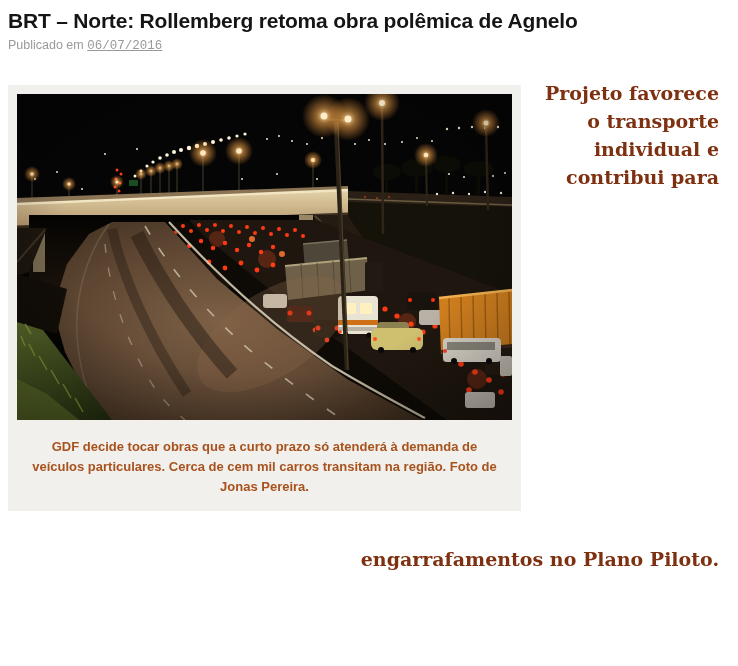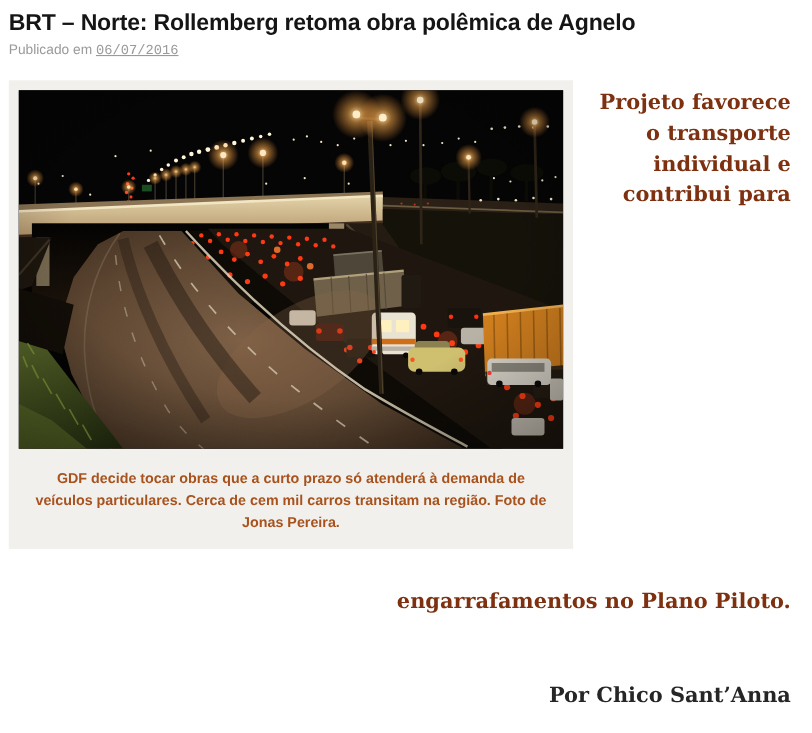--- a/index.html
+++ b/index.html
@@ -29,21 +29,21 @@
   .meta a{
     color:#9a9a9a;
     text-decoration:underline;
     cursor:pointer;
     font-family:Liberation Mono, monospace;
   }
   .article-body{margin-top:20px;}
   figure.photo-figure{
     float:left;
     width:513px;
-    margin:0 20px 34px 0;
+    margin:12px 20px 34px 0;
     padding:9px 9px 14px 9px;
     box-sizing:border-box;
     background:#f1f0ec;
   }
   .photo-wrap{width:495px;height:326px;overflow:hidden;background:#050403;}
   .photo-wrap svg{display:block;}
   figcaption.caption{
     margin:17px 10px 0 10px;
     text-align:center;
     font-size:13px;
@@ -442,16 +442,15 @@
           </g>
 
           <rect x="0" y="0" width="495" height="326" fill="url(#vign)"></rect>
         </svg>
       </div>
       <figcaption class="caption">GDF decide tocar obras que a curto prazo só atenderá à demanda de veículos particulares. Cerca de cem mil carros transitam na região. Foto de Jonas Pereira.</figcaption>
     </figure>
 
     <div class="pull-quote">Projeto favorece o transporte individual e contribui para engarrafamentos no Plano Piloto.</div>
 
-    <div class="byline">Por Chico Sant’Anna</div>
 
   </div>
 </div>
 
 </body></html>

